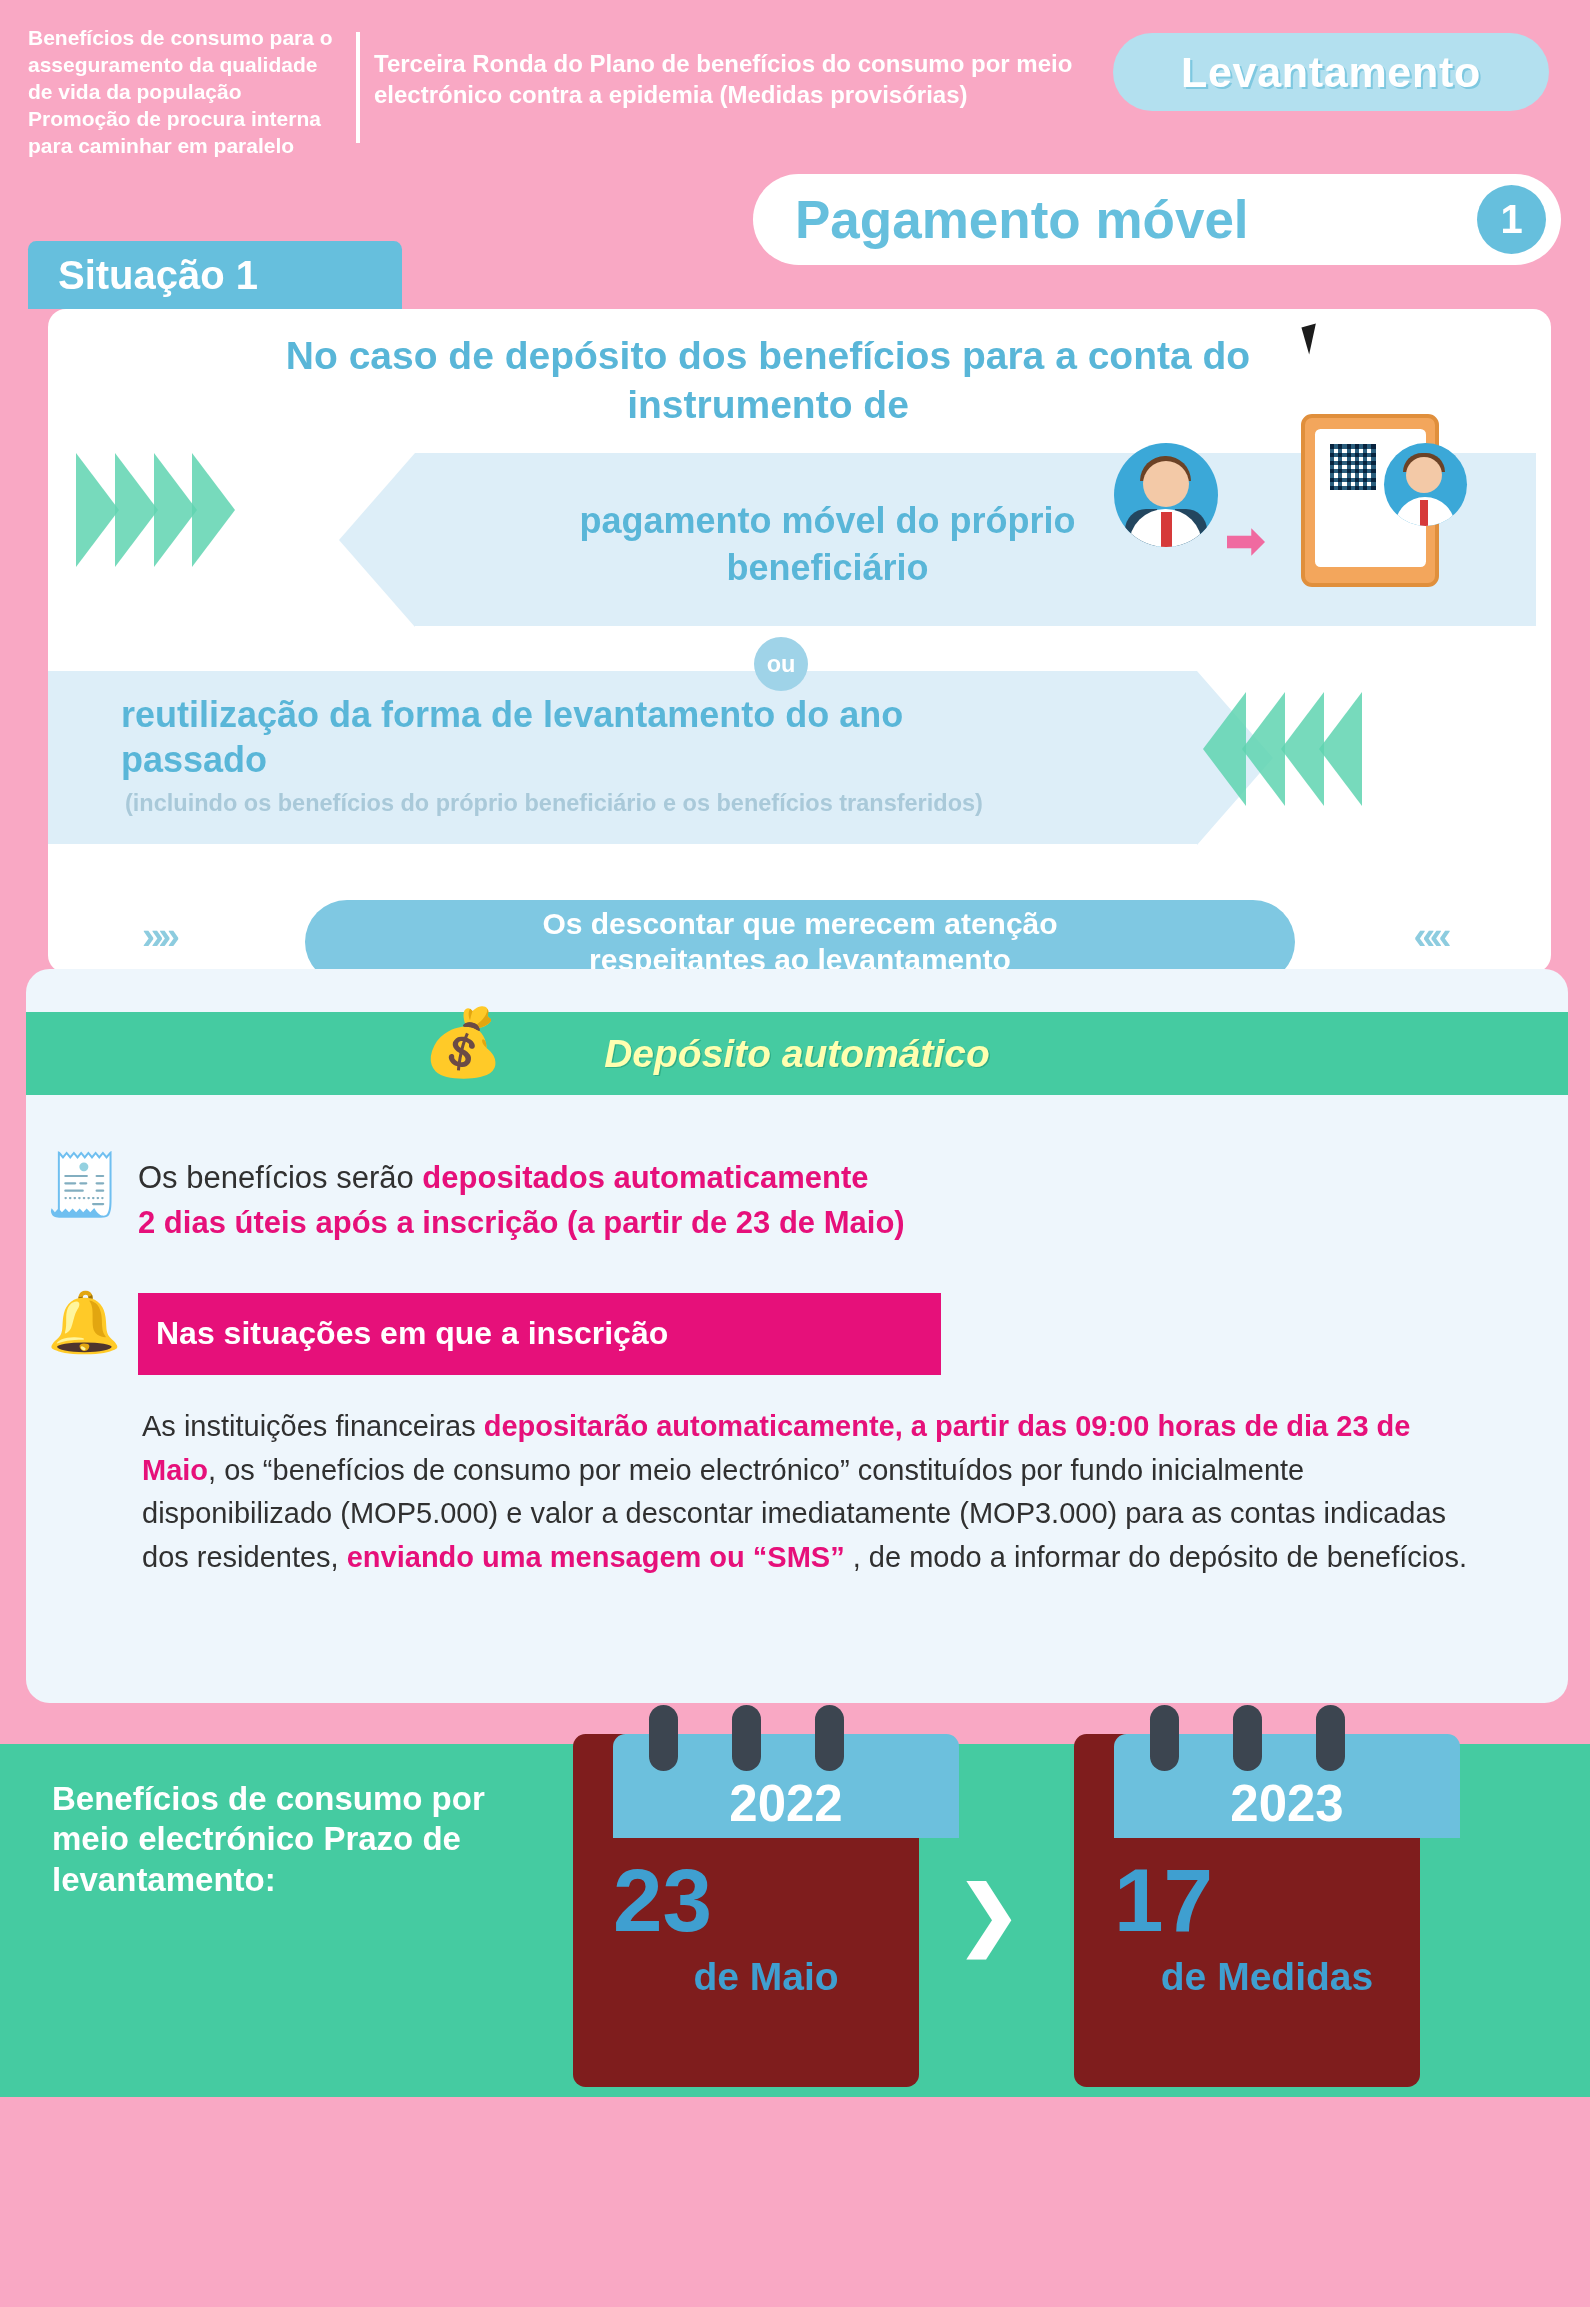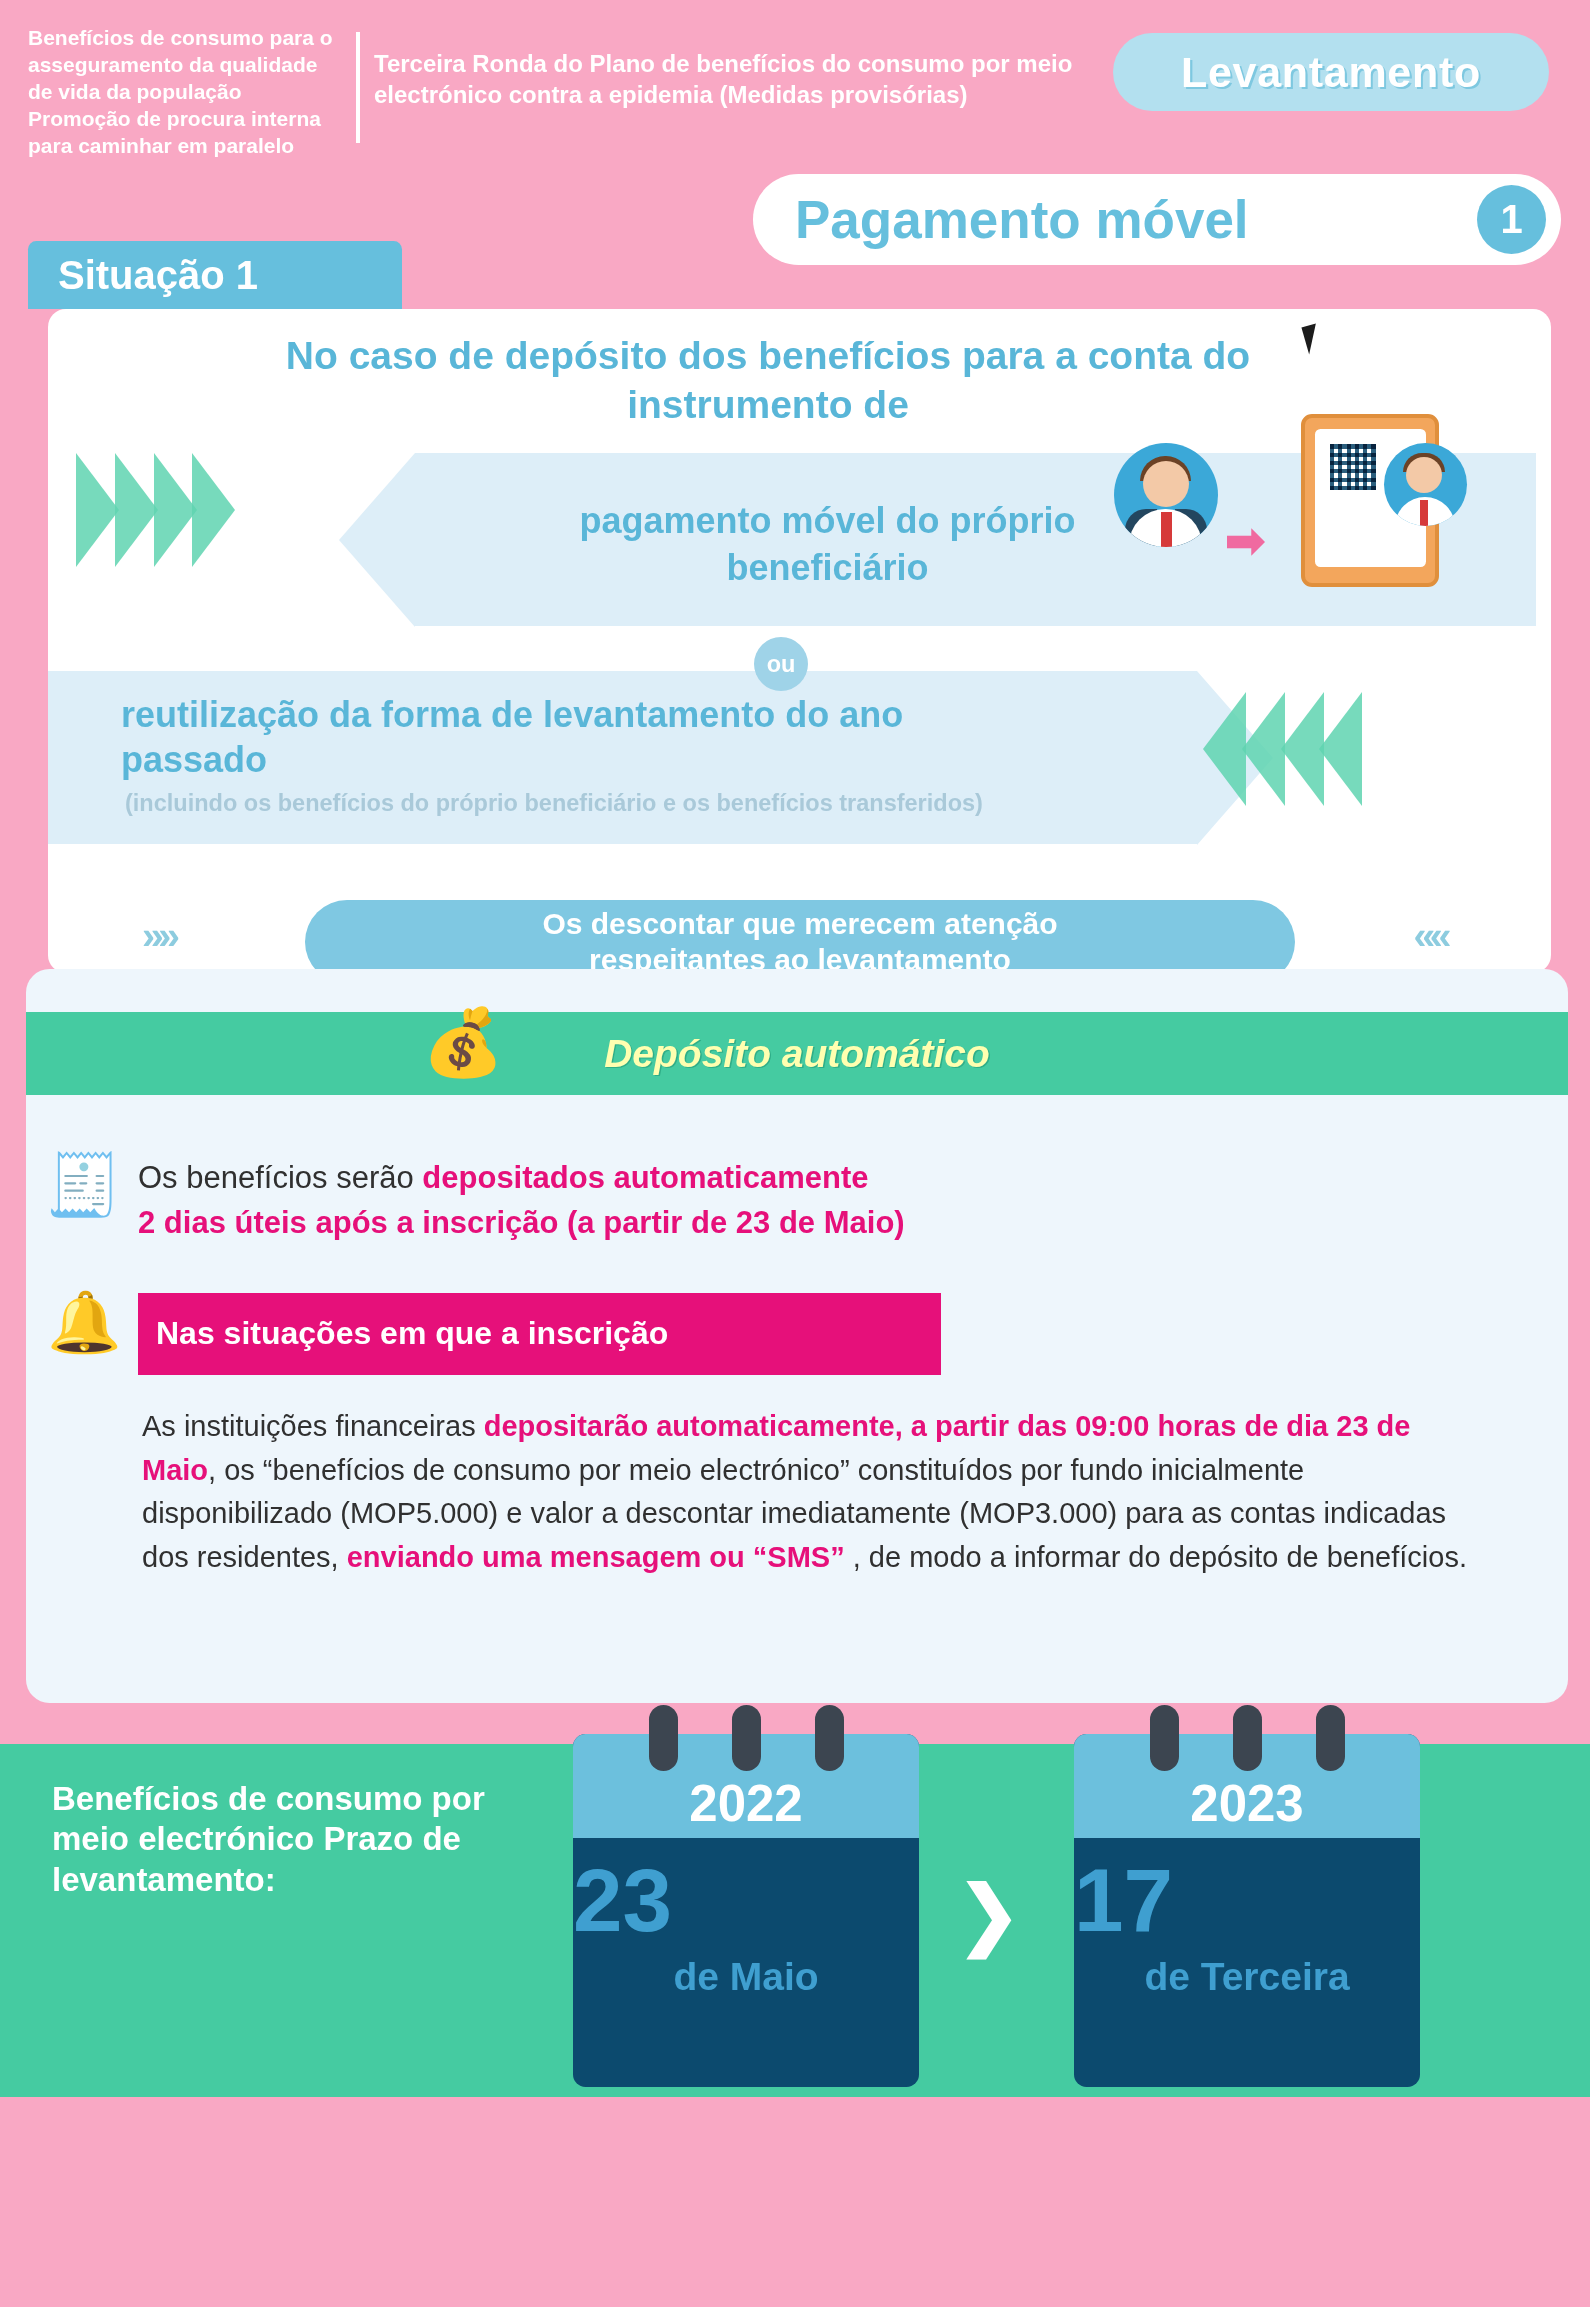--- a/index.html
+++ b/index.html
@@ -315,22 +315,23 @@
     width: 498px;
     color: #ffffff;
     font-size: 33px;
     font-weight: bold;
     line-height: 1.22;
   }
   .cal {
     position: absolute;
     top: 1734px;
     width: 346px; height: 353px;
-    background: #0c4a6e;
+    background: #7f1d1d;
     border-radius: 12.5px;
+    padding-left: 40px;
   }
   .cal.left { left: 573px; }
   .cal.right { left: 1074px; }
   .cal-top {
     width: 346px; height: 104px;
     background: #6cc0dd;
     border-top-left-radius: 12.5px;
     border-top-right-radius: 12.5px;
     display: flex; align-items: flex-end; justify-content: center;
     padding-bottom: 5.5px;
@@ -515,21 +516,21 @@
   <div class="cal right">
     <div class="cal-rings">
       <div class="ring"></div>
         <div class="ring"></div>
         <div class="ring"></div>
     </div>
     <div class="cal-top">
         <span>2023</span>
       </div>
     <div class="cal-day">17</div>
-    <div class="cal-month">de Terceira</div>
+    <div class="cal-month">de Medidas</div>
   </div>
 
   <div class="bottom">
     
     
     
     
     
   </div>
 

